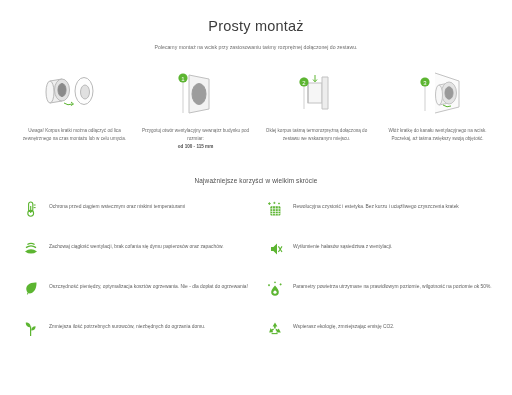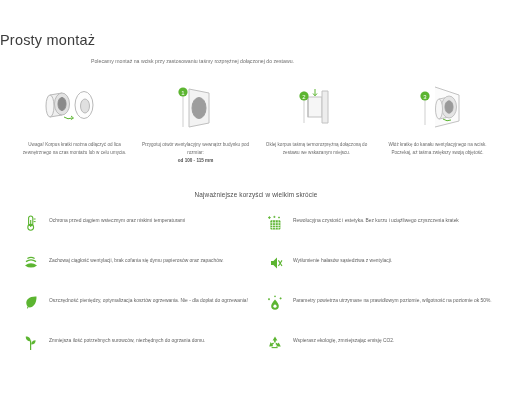--- a/index.html
+++ b/index.html
@@ -17,21 +17,22 @@
   .page {
     position: relative;
     width: 512px;
     height: 395px;
     box-sizing: border-box;
     padding: 0;
   }
 
   
   .header {
-    padding-top: 32px;
+    padding-top: 18px;
+    text-align: center;
   }
   .title {
     font-size: 14.5px;
     color: #3c3c3c;
     font-weight: 400;
     letter-spacing: .2px;
     margin: 0 0 10px 0;
   }
   .subtitle {
     font-size: 5.2px;

